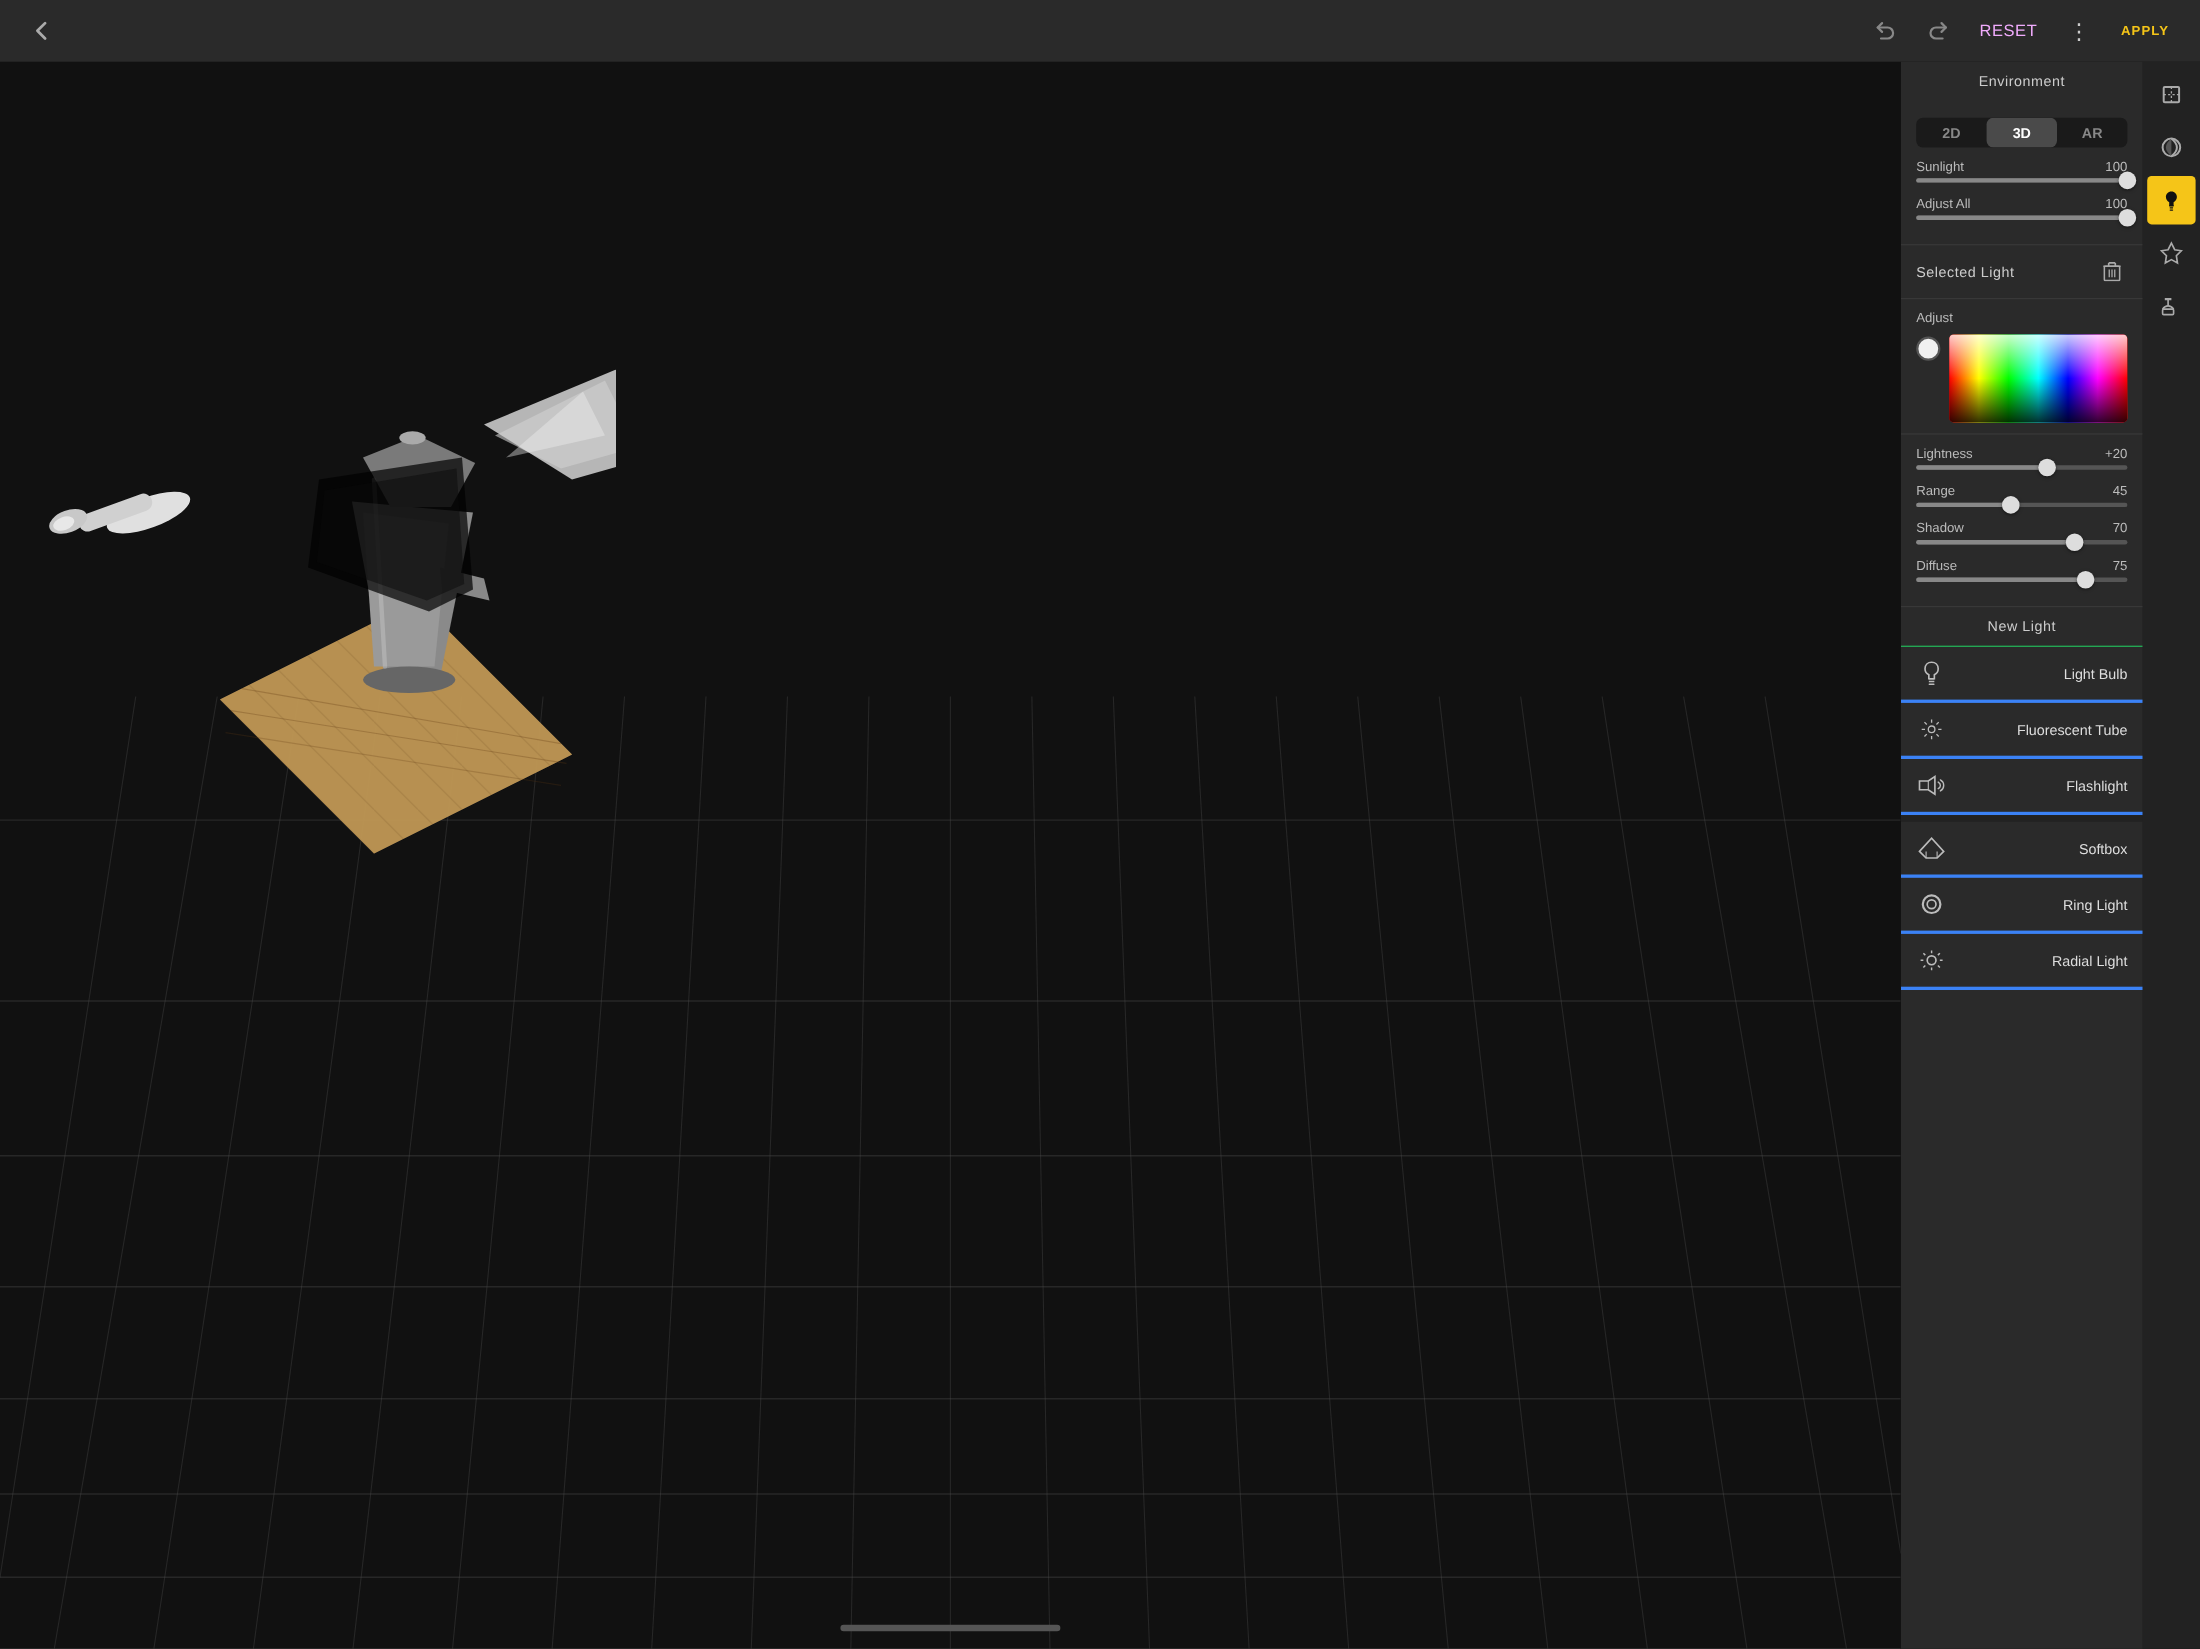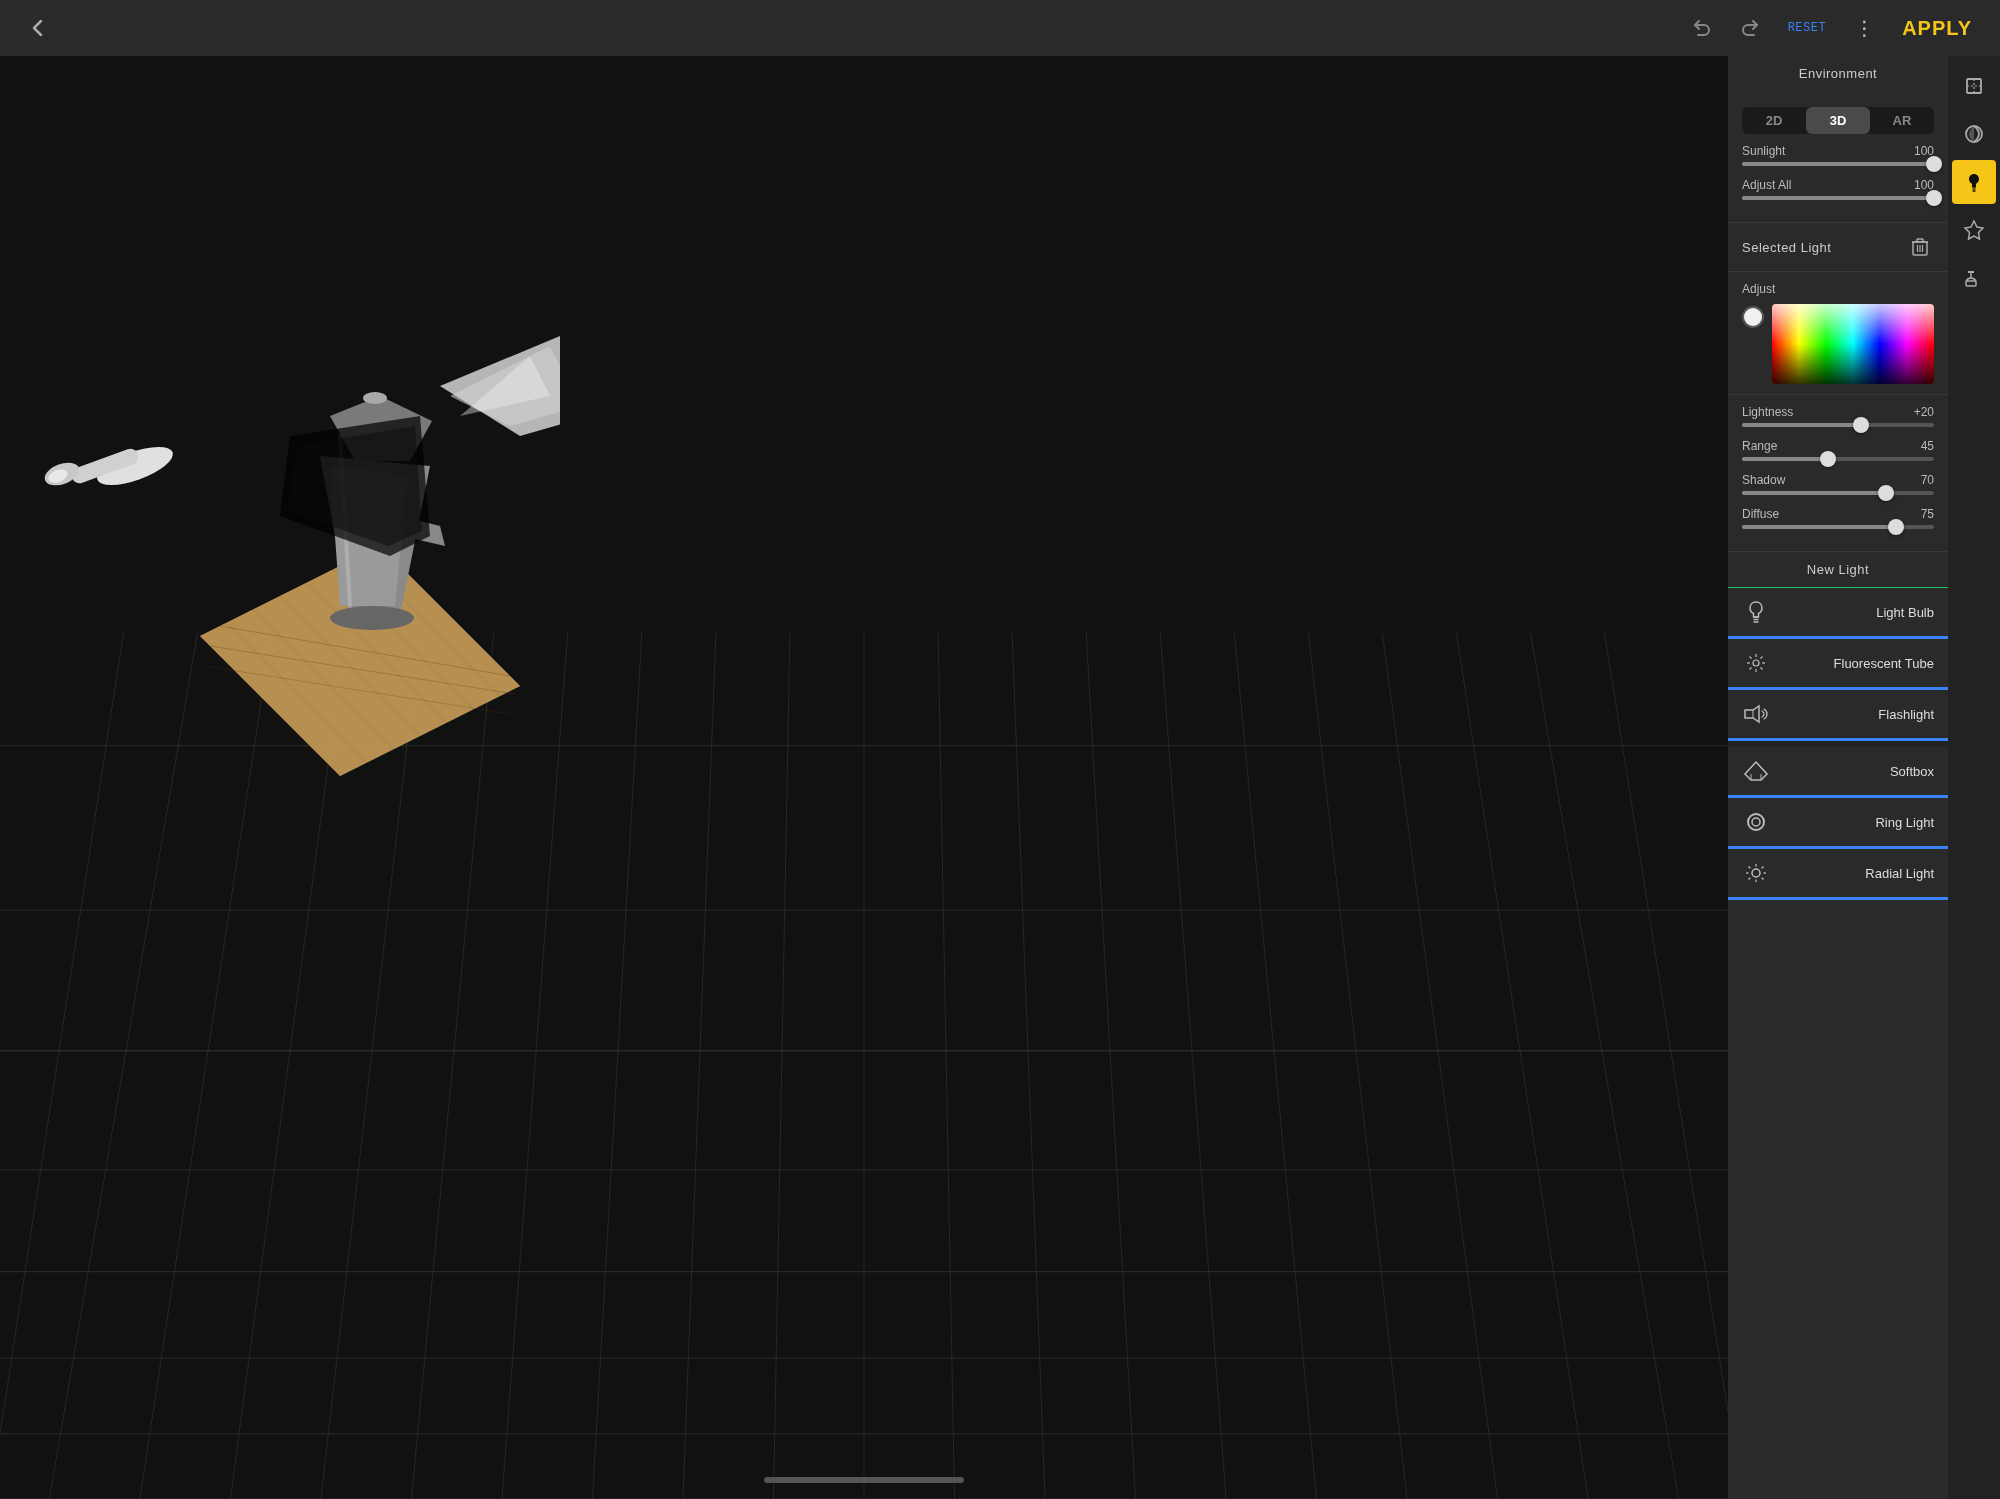--- a/index.html
+++ b/index.html
@@ -32,30 +32,30 @@
       color: #ccc;
       font-size: 22px;
     }
     .topbar-spacer { flex: 1; }
     .topbar-undo, .topbar-redo {
       width: 36px; height: 36px;
       display: flex; align-items: center; justify-content: center;
       cursor: pointer; color: #ccc; font-size: 20px;
     }
     .topbar-reset {
-      font-size: 12px; color: #3b82f6; cursor: pointer; padding: 0 8px;
-      font-weight: 500; letter-spacing: 0.5px; font-family: Liberation Mono, monospace;
+      font-size: 15px; color: #f0abfc; cursor: pointer; padding: 0 8px;
+      font-weight: 500; letter-spacing: 0.5px;
     }
     .topbar-more {
       width: 36px; height: 36px;
       display: flex; align-items: center; justify-content: center;
       cursor: pointer; color: #ccc; font-size: 20px;
     }
     .topbar-apply {
-      font-size: 20px; font-weight: 700; color: #f5c518; cursor: pointer;
+      font-size: 12px; font-weight: 700; color: #f5c518; cursor: pointer;
       letter-spacing: 1px; padding: 0 8px; text-align: center;
     }
 
     
     .main-content {
       display: flex;
       flex: 1;
       overflow: hidden;
     }
 

